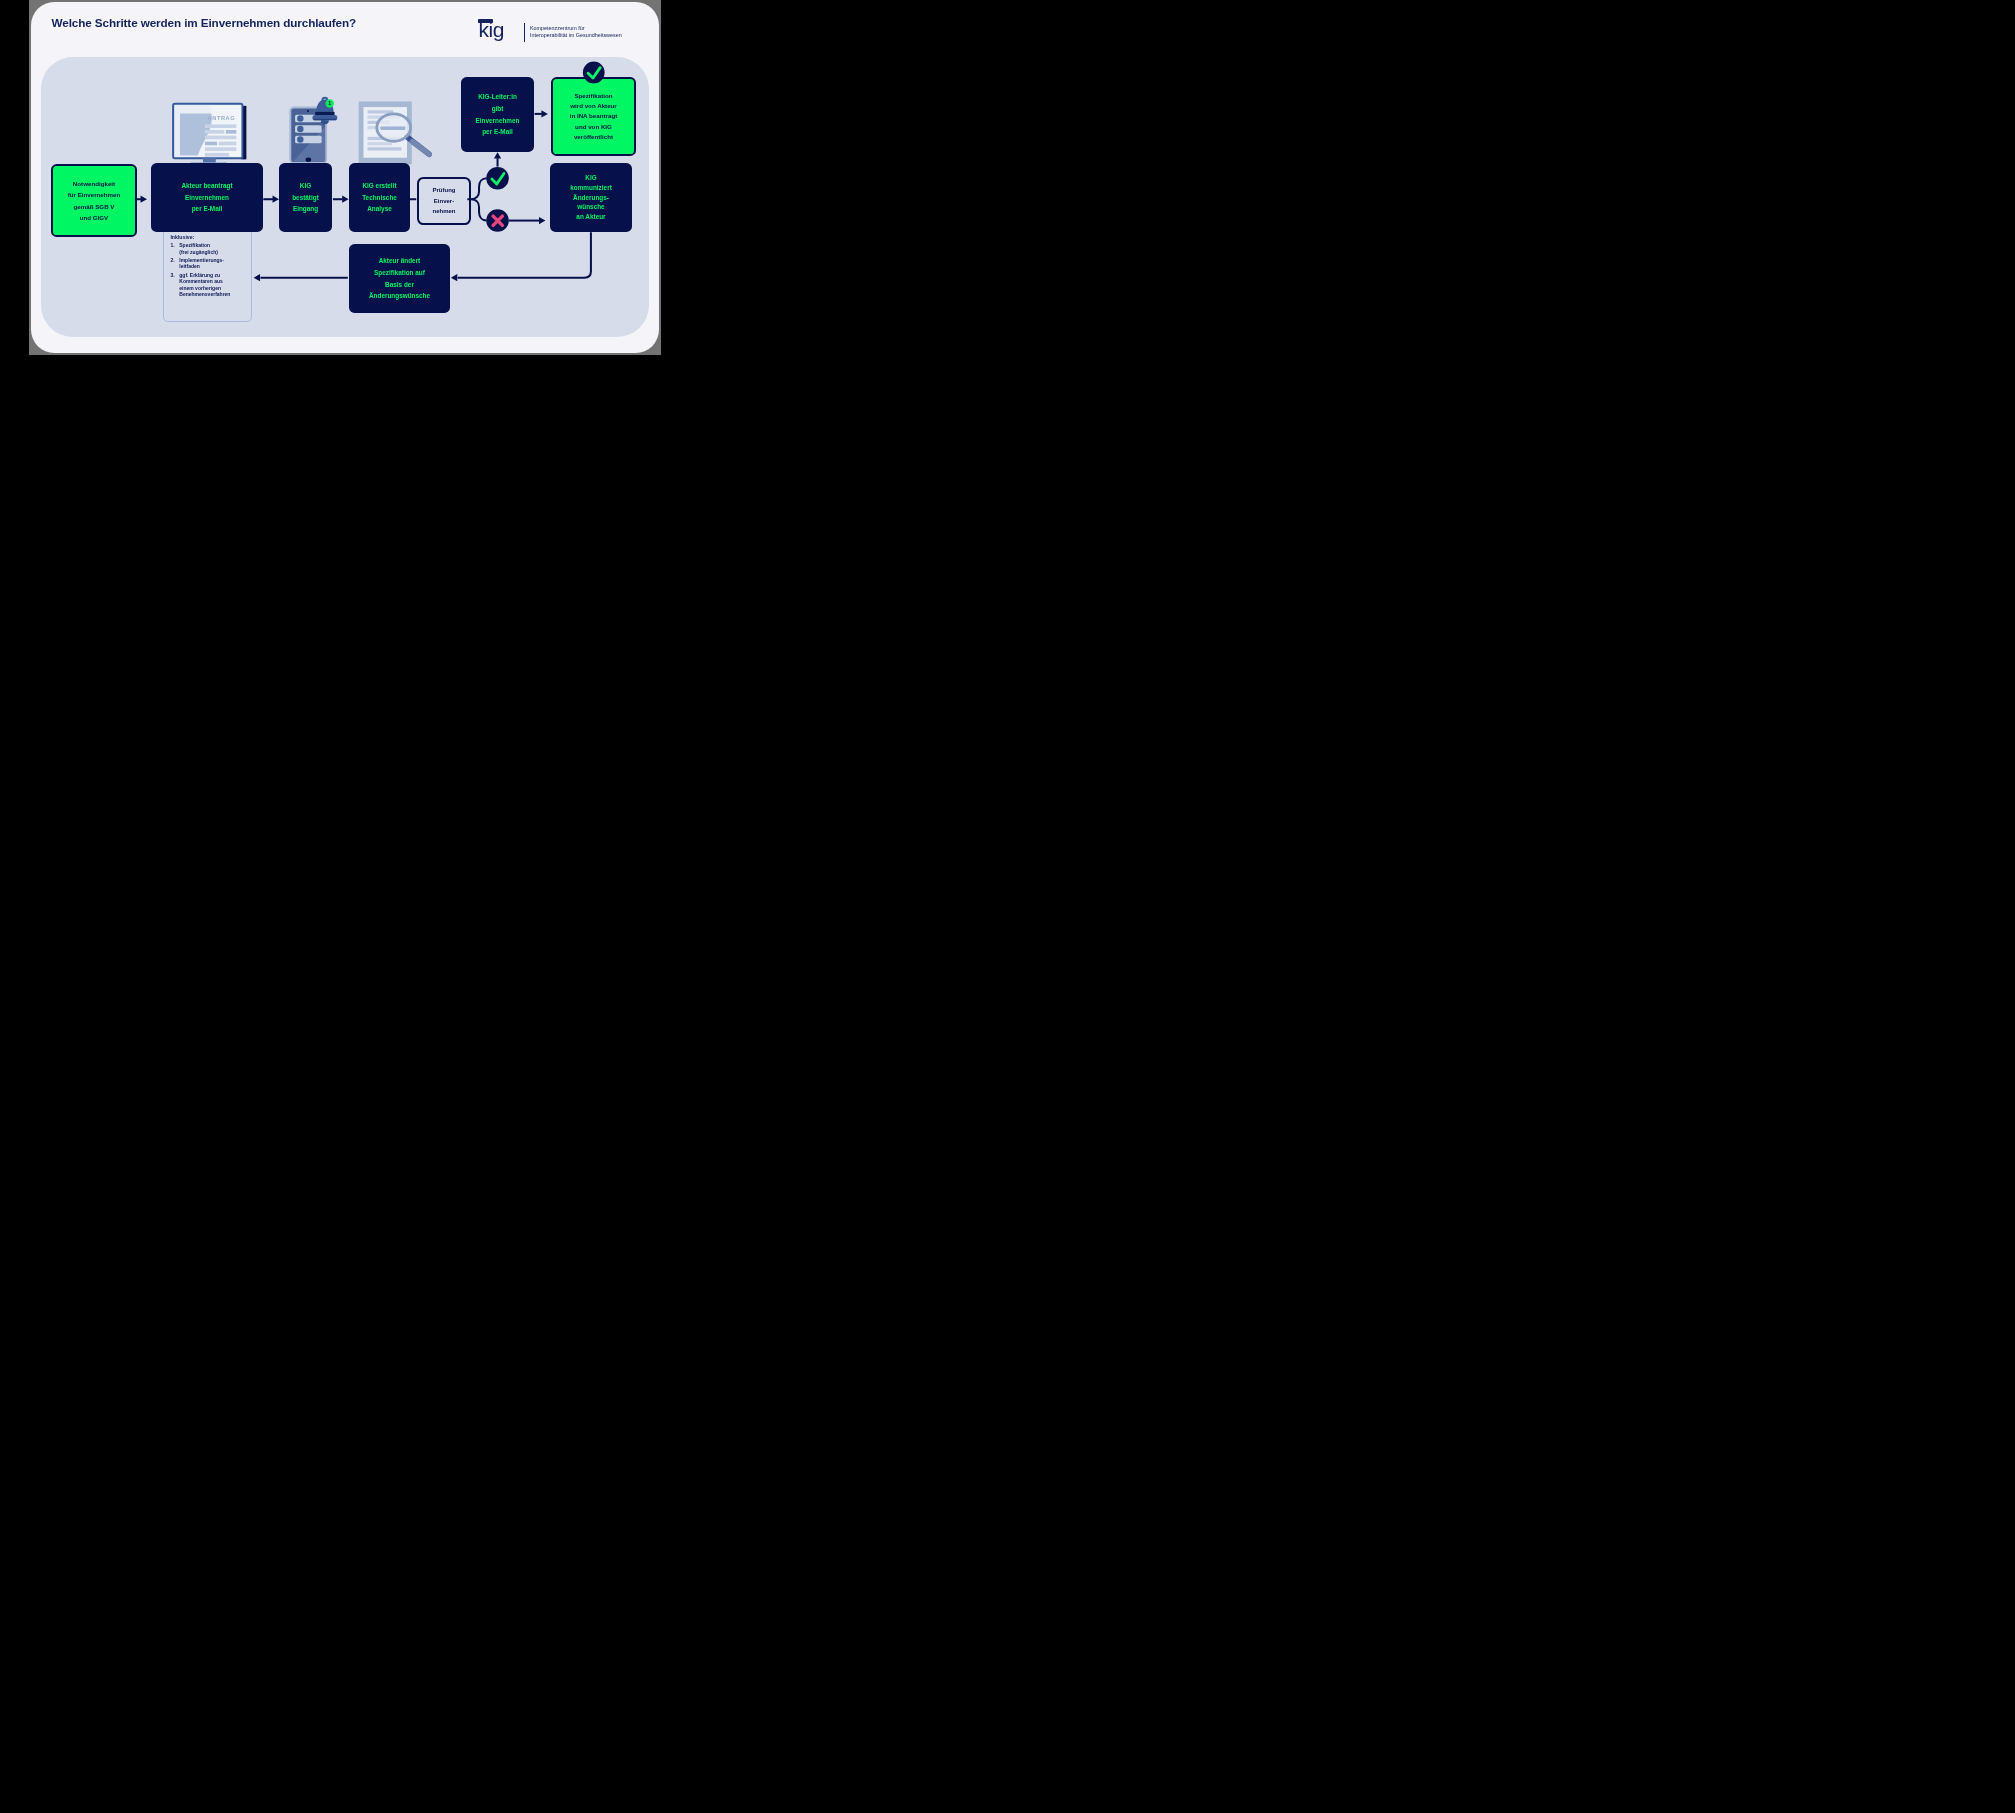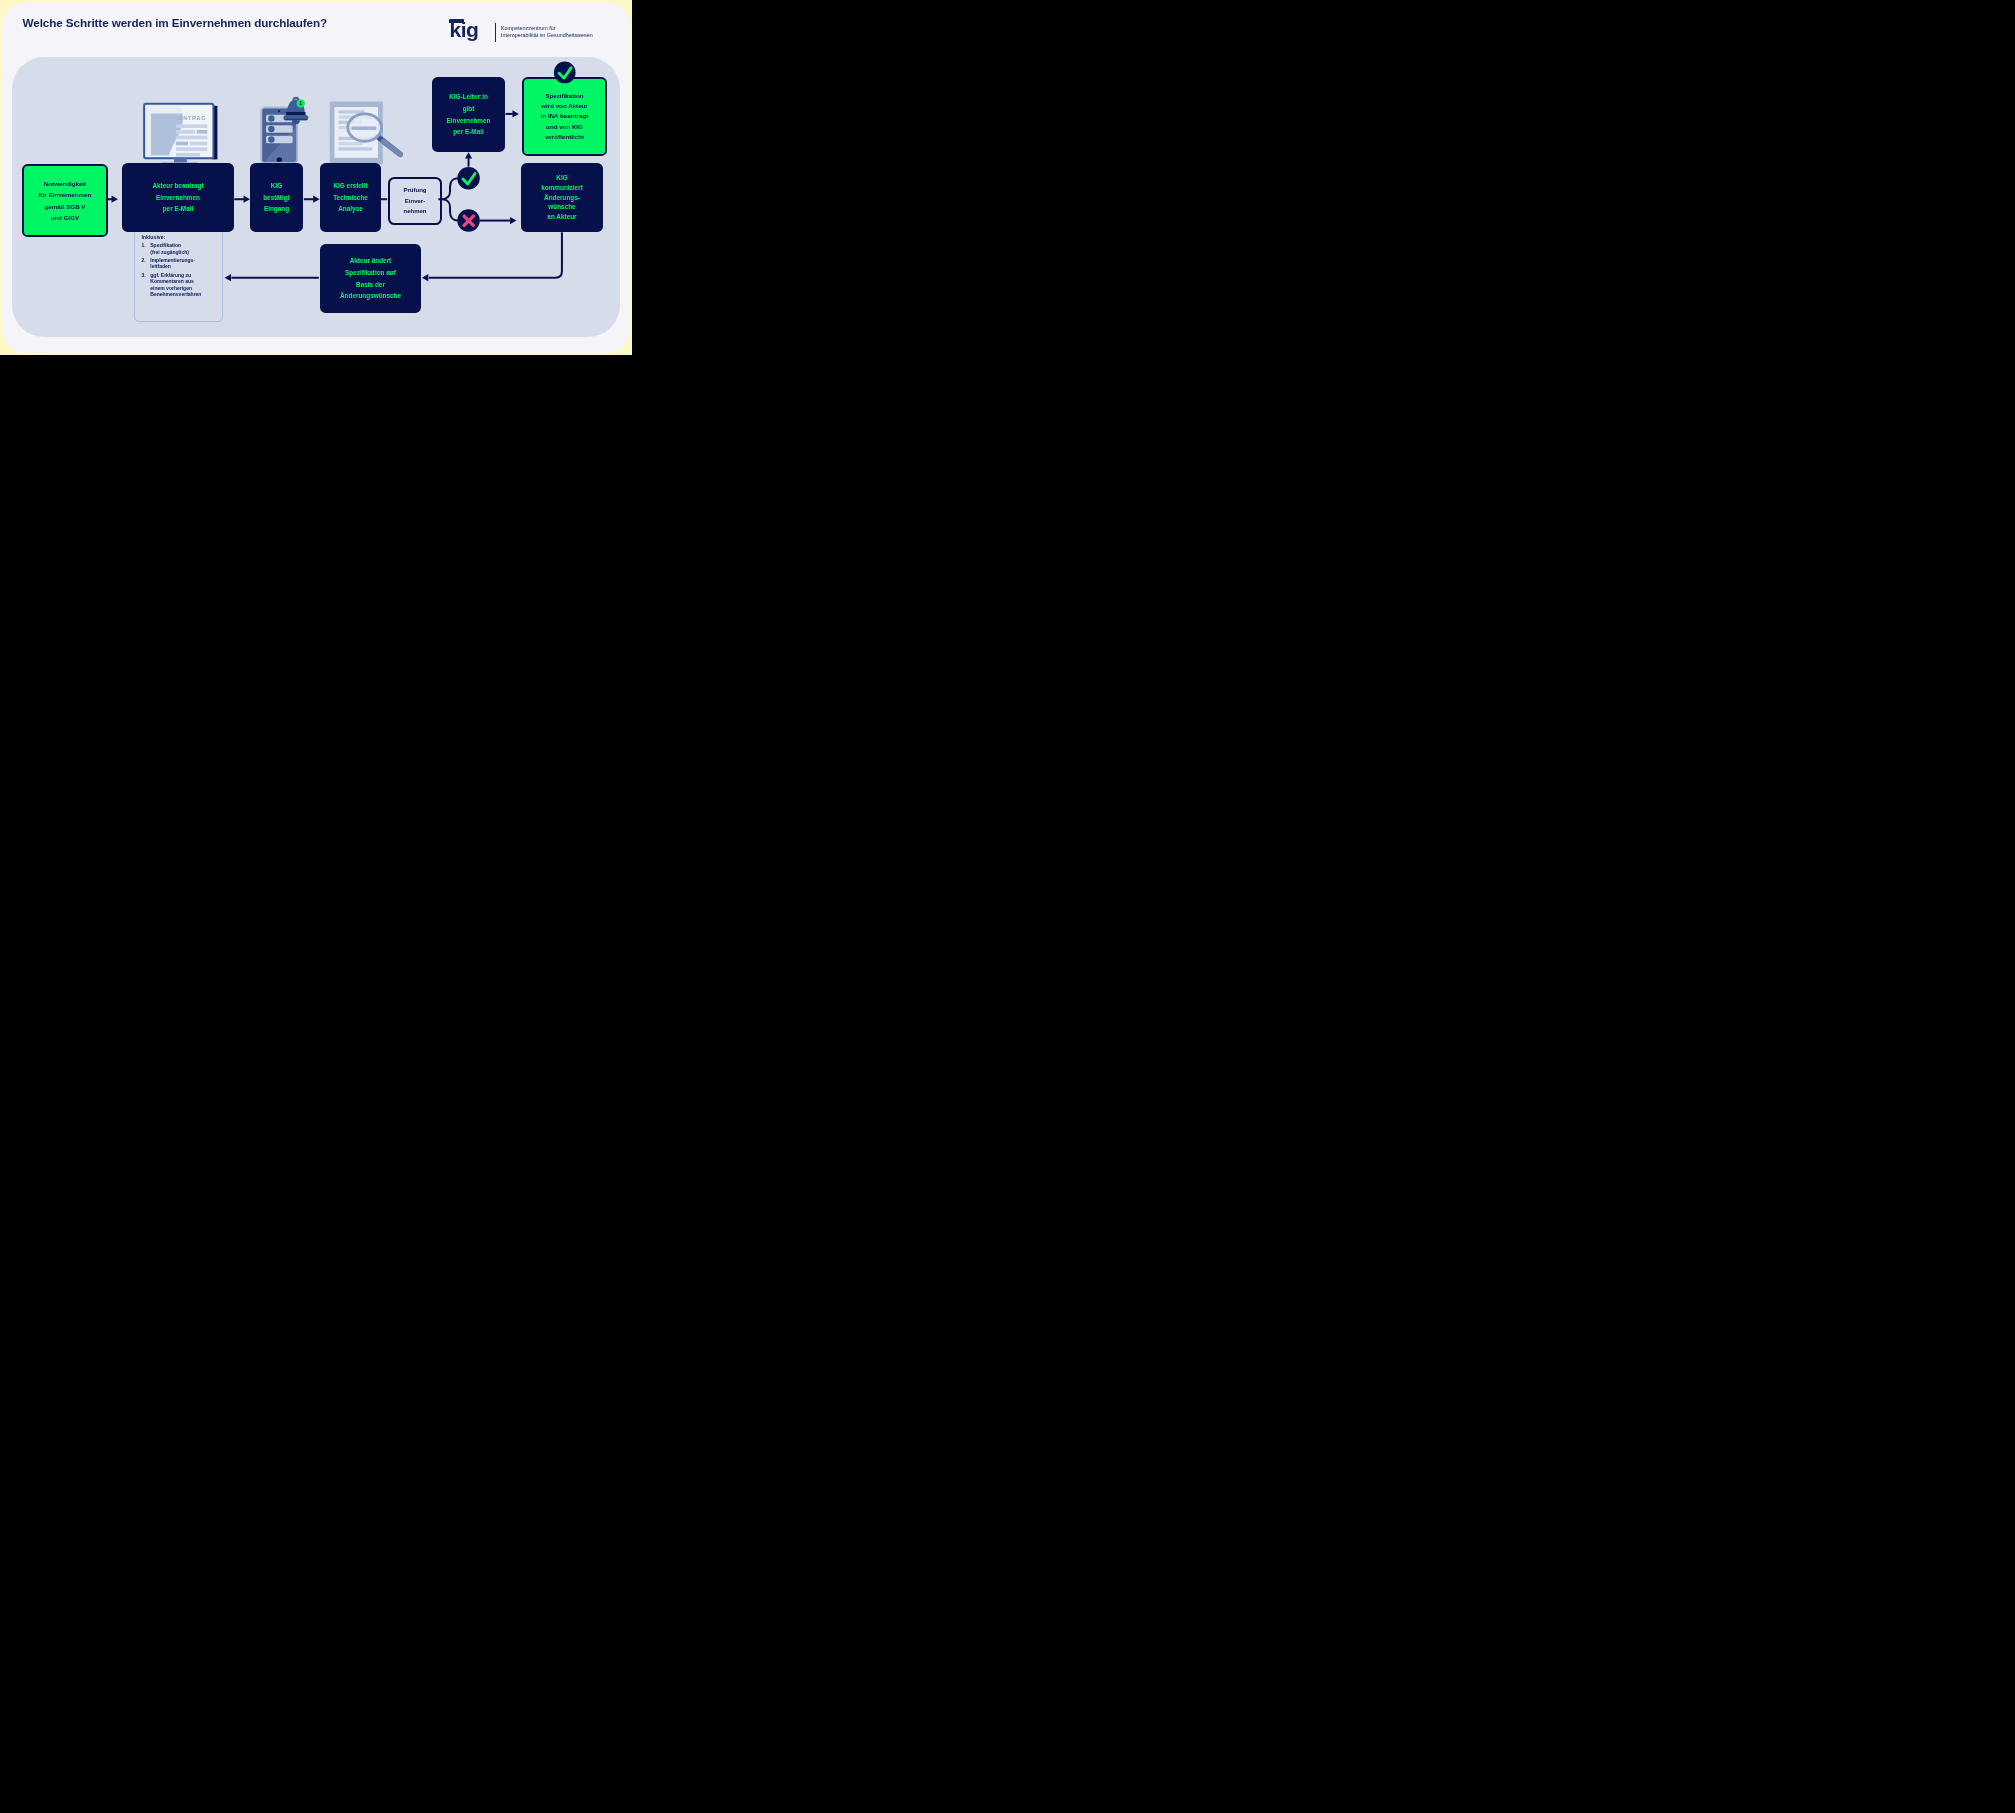--- a/index.html
+++ b/index.html
@@ -1,23 +1,23 @@
 <!DOCTYPE html>
 <html style="font-size:6.4px"><head>
 <meta charset="utf-8">
 <style>
   html,body{margin:0;padding:0;background:#000;}
   body{font-family:"Liberation Sans","DejaVu Sans",sans-serif;}
-  .stage{position:relative;width:632px;height:355px;background:#fef9c3;overflow:hidden;}
+  .stage{position:relative;width:632px;height:355px;background:#737373;overflow:hidden;margin-left:29px;}
   .card{position:absolute;left:2.4px;top:2.4px;right:2.4px;bottom:2.4px;background:#F4F4F9;border-radius:23.4px;}
   .panel{position:absolute;left:12px;top:57px;width:608px;height:280px;background:#D7DCEB;border-radius:32px;}
   .title{position:absolute;left:22.6px;top:16px;font-size:11.7px;font-weight:700;letter-spacing:-0.1px;color:#14235C;}
   
   .logo{position:absolute;left:447px;top:14.5px;width:169px;height:32px;color:#14235C;}
-  .logo .word{position:absolute;left:2.4px;top:3.2px;font-size:21px;font-weight:700;letter-spacing:-0.4px;}
+  .logo .word{position:absolute;left:2.4px;top:3.2px;font-size:21px;font-weight:400;letter-spacing:-0.4px;}
   .logo .flag{position:absolute;left:1.6px;top:4px;width:15.3px;height:4.4px;background:#14235C;border-radius:0.4px;}
   .logo .div{position:absolute;left:48px;top:8px;width:1.2px;height:19.3px;background:#14235C;}
   .logo .txt{position:absolute;left:54px;top:10.5px;font-size:5.4px;line-height:7px;font-weight:400;white-space:pre-line;}
   
   .box{position:absolute;display:flex;align-items:center;justify-content:center;text-align:center;
        border-radius:5.6px;white-space:pre-line;font-weight:700;z-index:2;}
   .navy{background:#06104A;color:#00F763;}
   .green{background:#00F763;color:#06104A;border:2px solid #06104A;}
   .b-start{left:22px;top:164px;width:82px;height:69px;font-size:6.2px;line-height:1.8;}
   .b-apply{left:122px;top:163px;width:112px;height:69px;font-size:6.4px;line-height:1.8;}

